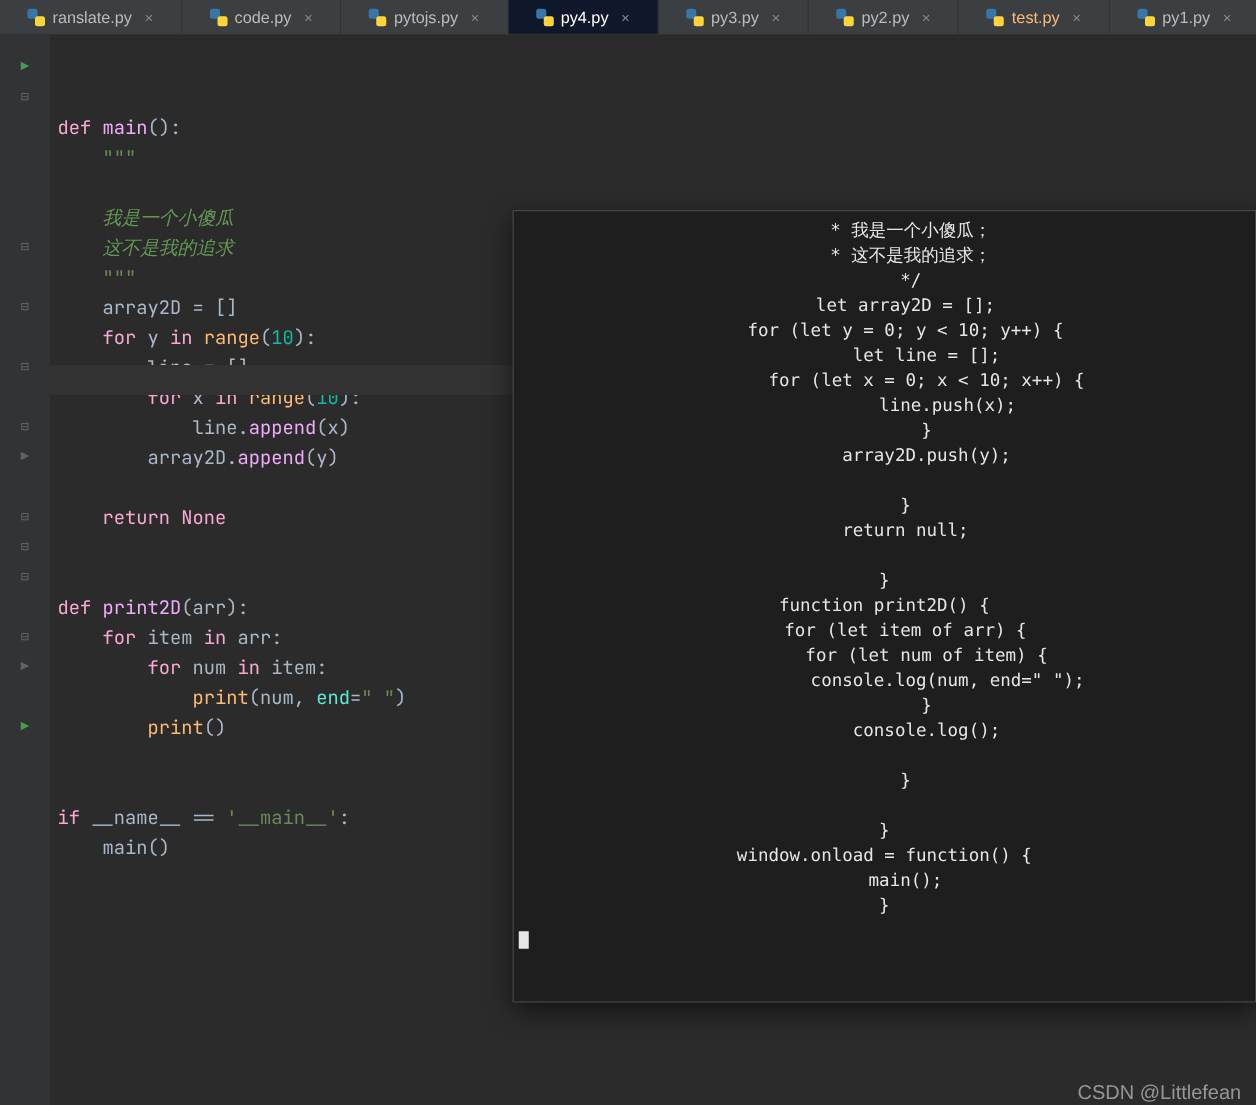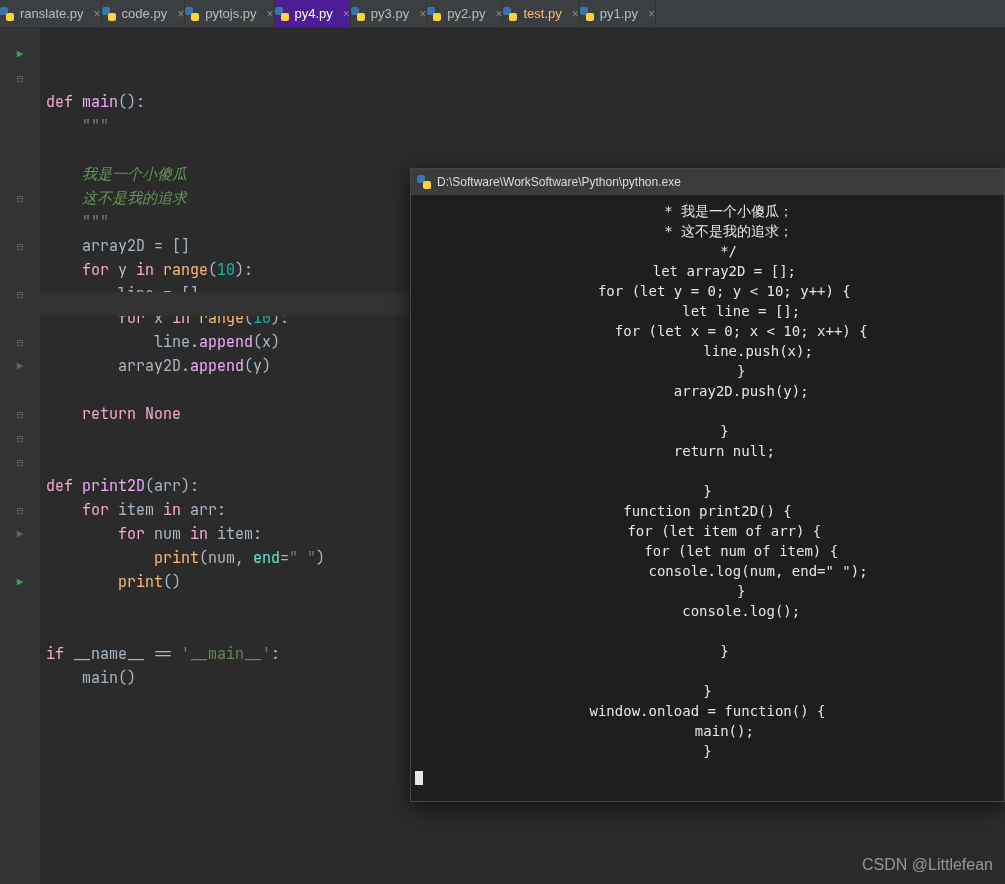--- a/index.html
+++ b/index.html
@@ -11,27 +11,27 @@
     overflow:hidden; position:relative;
   }
   
   .tab-bar {
     display:flex; height:28px;
     background:#3c3f41;
     border-bottom:1px solid #323232;
   }
   .tab {
     display:flex; align-items:center; gap:6px;
-    padding:0 0; height:100%;
+    padding:0 22px; height:100%;
     background:#3c3f41; color:#bbbbbb;
     font-size:13px; font-family:"Segoe UI",sans-serif;
     border-right:1px solid #323232;
     cursor:pointer; white-space:nowrap;
   }
-  .tab.active { background:#4c1d95; color:#ffffff; }
+  .tab.active { background:#0f172a; color:#ffffff; }
   .tab .py-icon {
     width:14px; height:14px; flex:0 0 14px;
     position:relative;
   }
   .tab .py-icon::before, .tab .py-icon::after {
     content:""; position:absolute; width:8px; height:8px;
     border-radius:2px;
   }
   .tab .py-icon::before { background:#3776ab; top:0; left:0; }
   .tab .py-icon::after  { background:#ffd43b; bottom:0; right:0; }
@@ -105,21 +105,21 @@
     padding:6px 4px; white-space:pre;
     color:#e6e6e6;
     text-align:center;
   }
   .console .cursor {
     display:inline-block; width:8px; height:14px;
     background:#e6e6e6; vertical-align:text-bottom;
   }
 
   .watermark {
-    position:absolute; right:12px; bottom:10px;
+    position:absolute; right:12px; bottom:0;
     color:#a9a9a9; font-family:"Segoe UI",sans-serif; font-size:16px;
     opacity:0.85;
     text-align:right;
   }
 </style>
 </head>
 <body>
 
 <div class="tab-bar">
   <div class="tab">
@@ -216,24 +216,20 @@
 <span>            </span><span class="builtin">print</span><span>(num, </span><span class="self">end</span><span>=</span><span class="str">" "</span><span>)</span>
 <span>        </span><span class="builtin">print</span><span>()</span>
 <span></span>
 <span></span>
 <span class="kw">if </span><span>__name__ == </span><span class="str">'__main__'</span><span>:</span>
 <span>    main()</span>
   </div>
 </div>
 
 <div class="console">
-  <div class="titlebar">
-    <span class="py-icon"></span>
-    <span>D:\Software\WorkSoftware\Python\python.exe</span>
-  </div>
   <pre>     * 我是一个小傻瓜；
      * 这不是我的追求；
      */
     let array2D = [];
     for (let y = 0; y &lt; 10; y++) {
         let line = [];
         for (let x = 0; x &lt; 10; x++) {
             line.push(x);
         }
         array2D.push(y);

